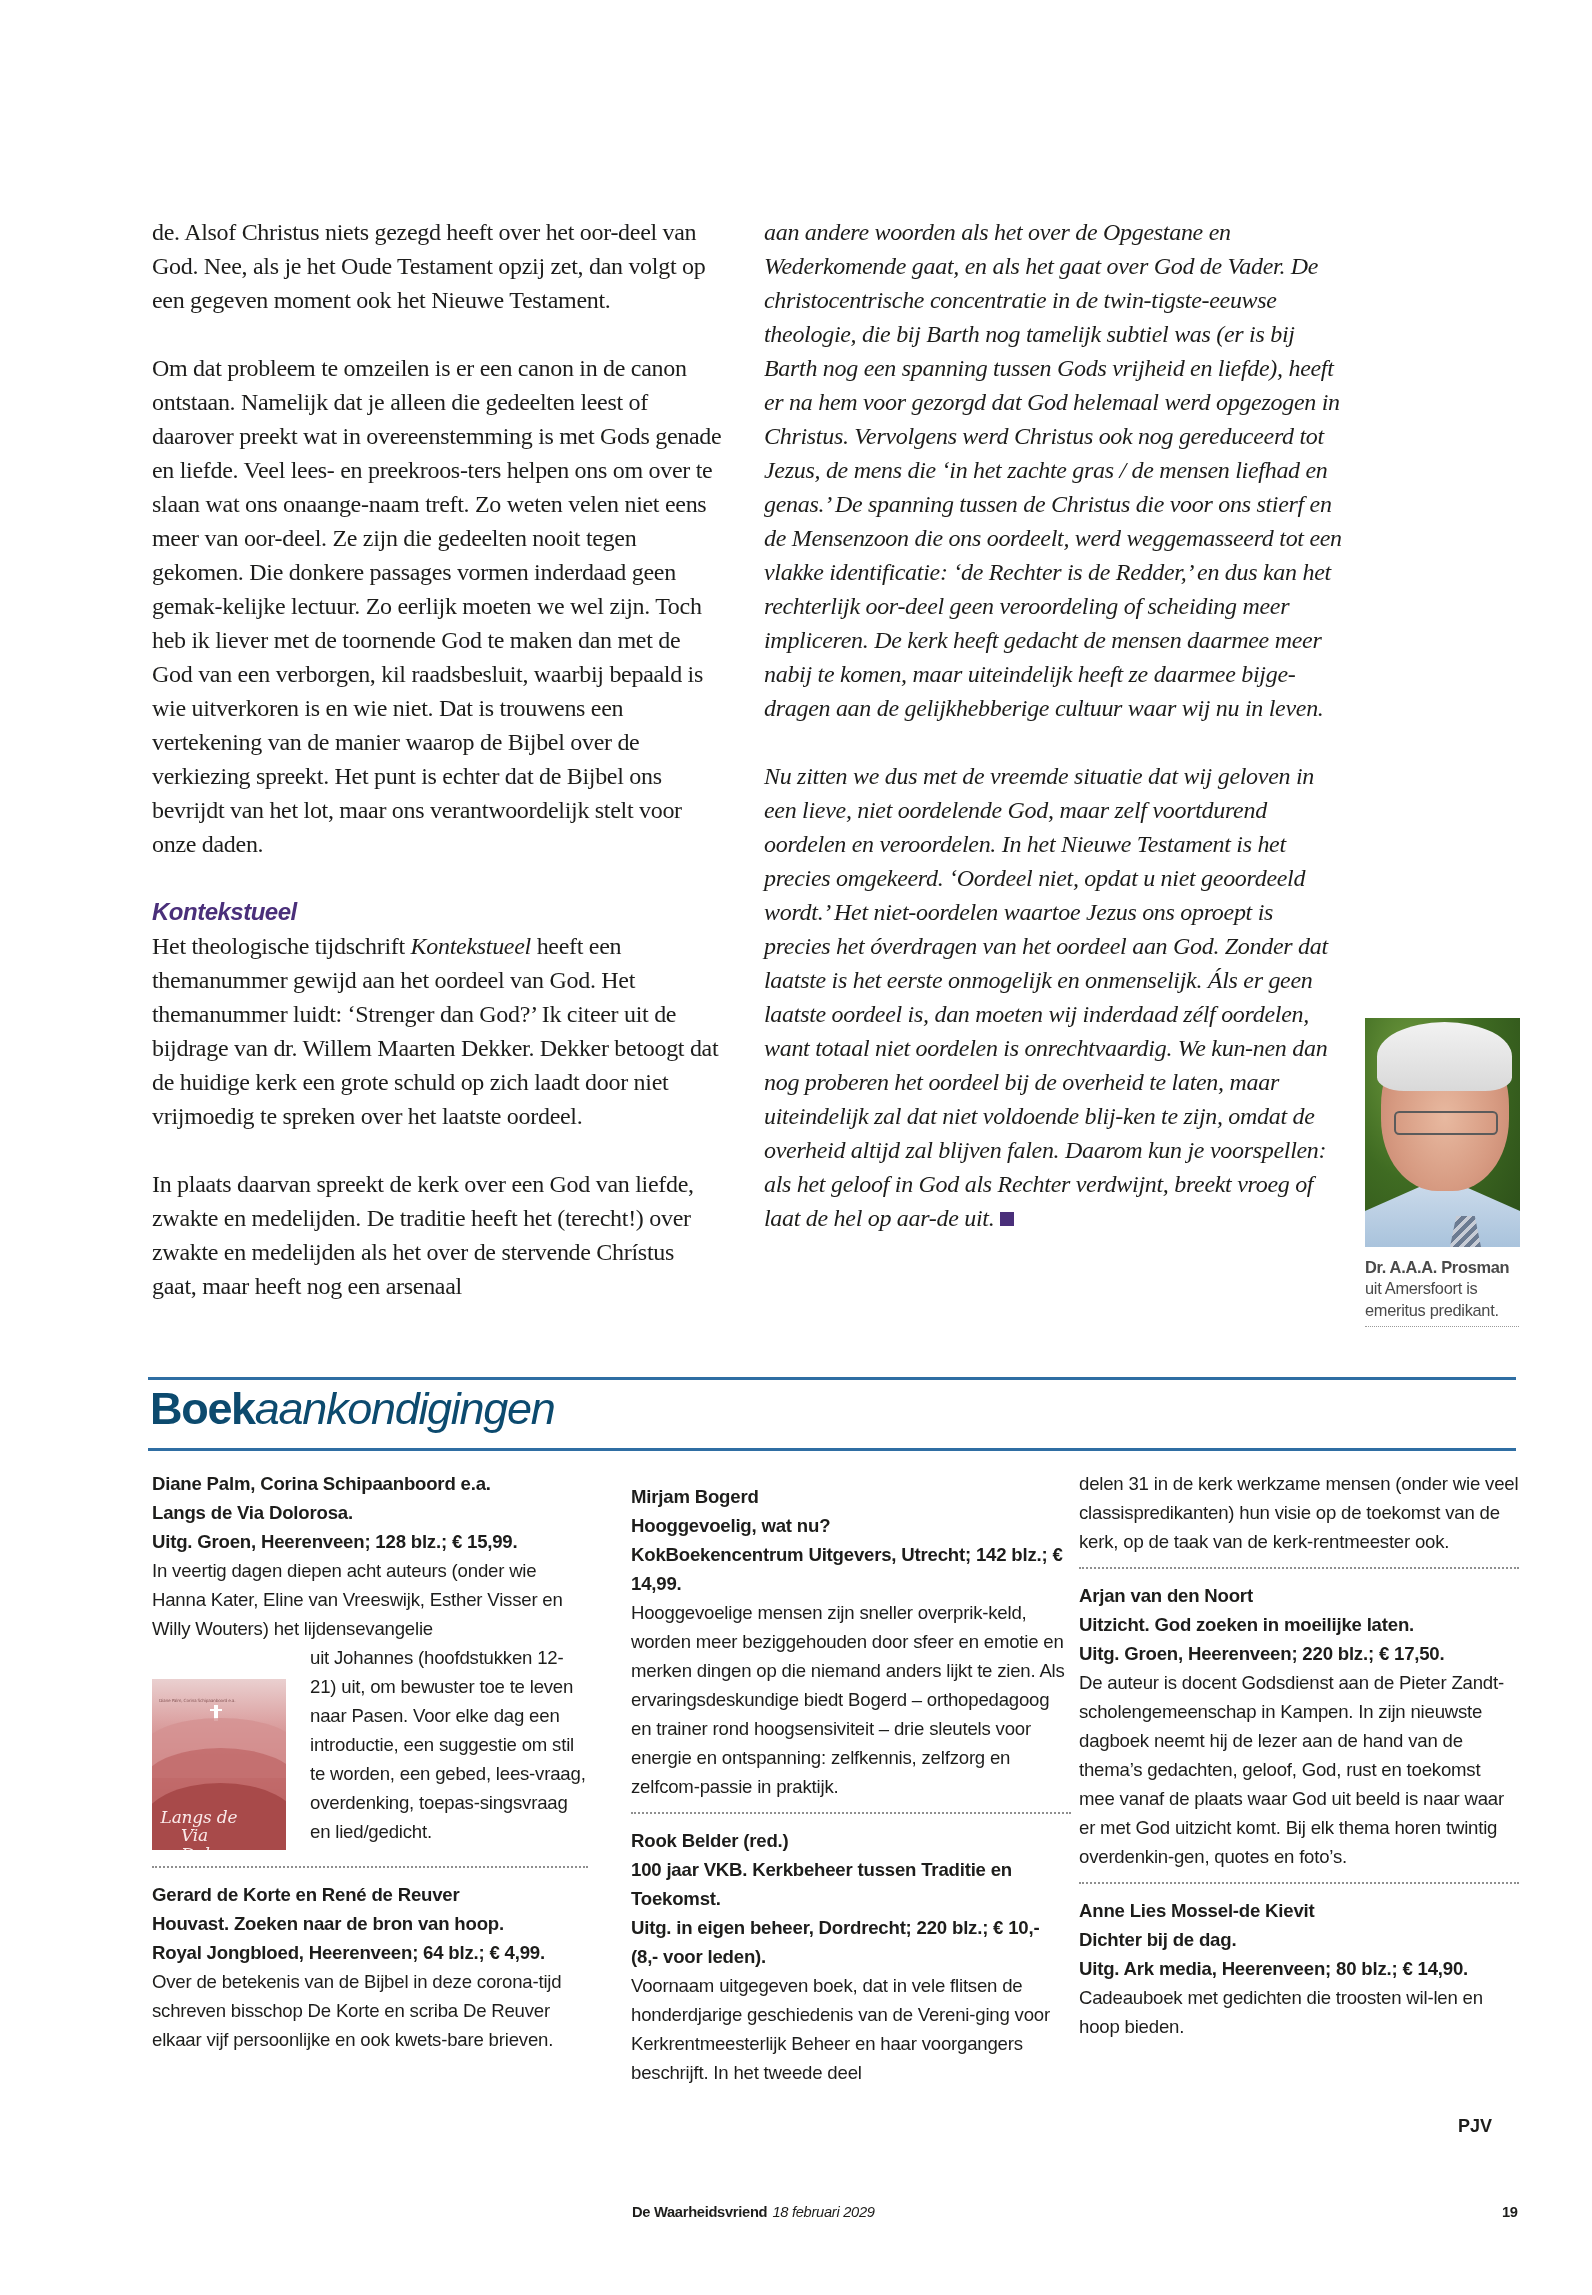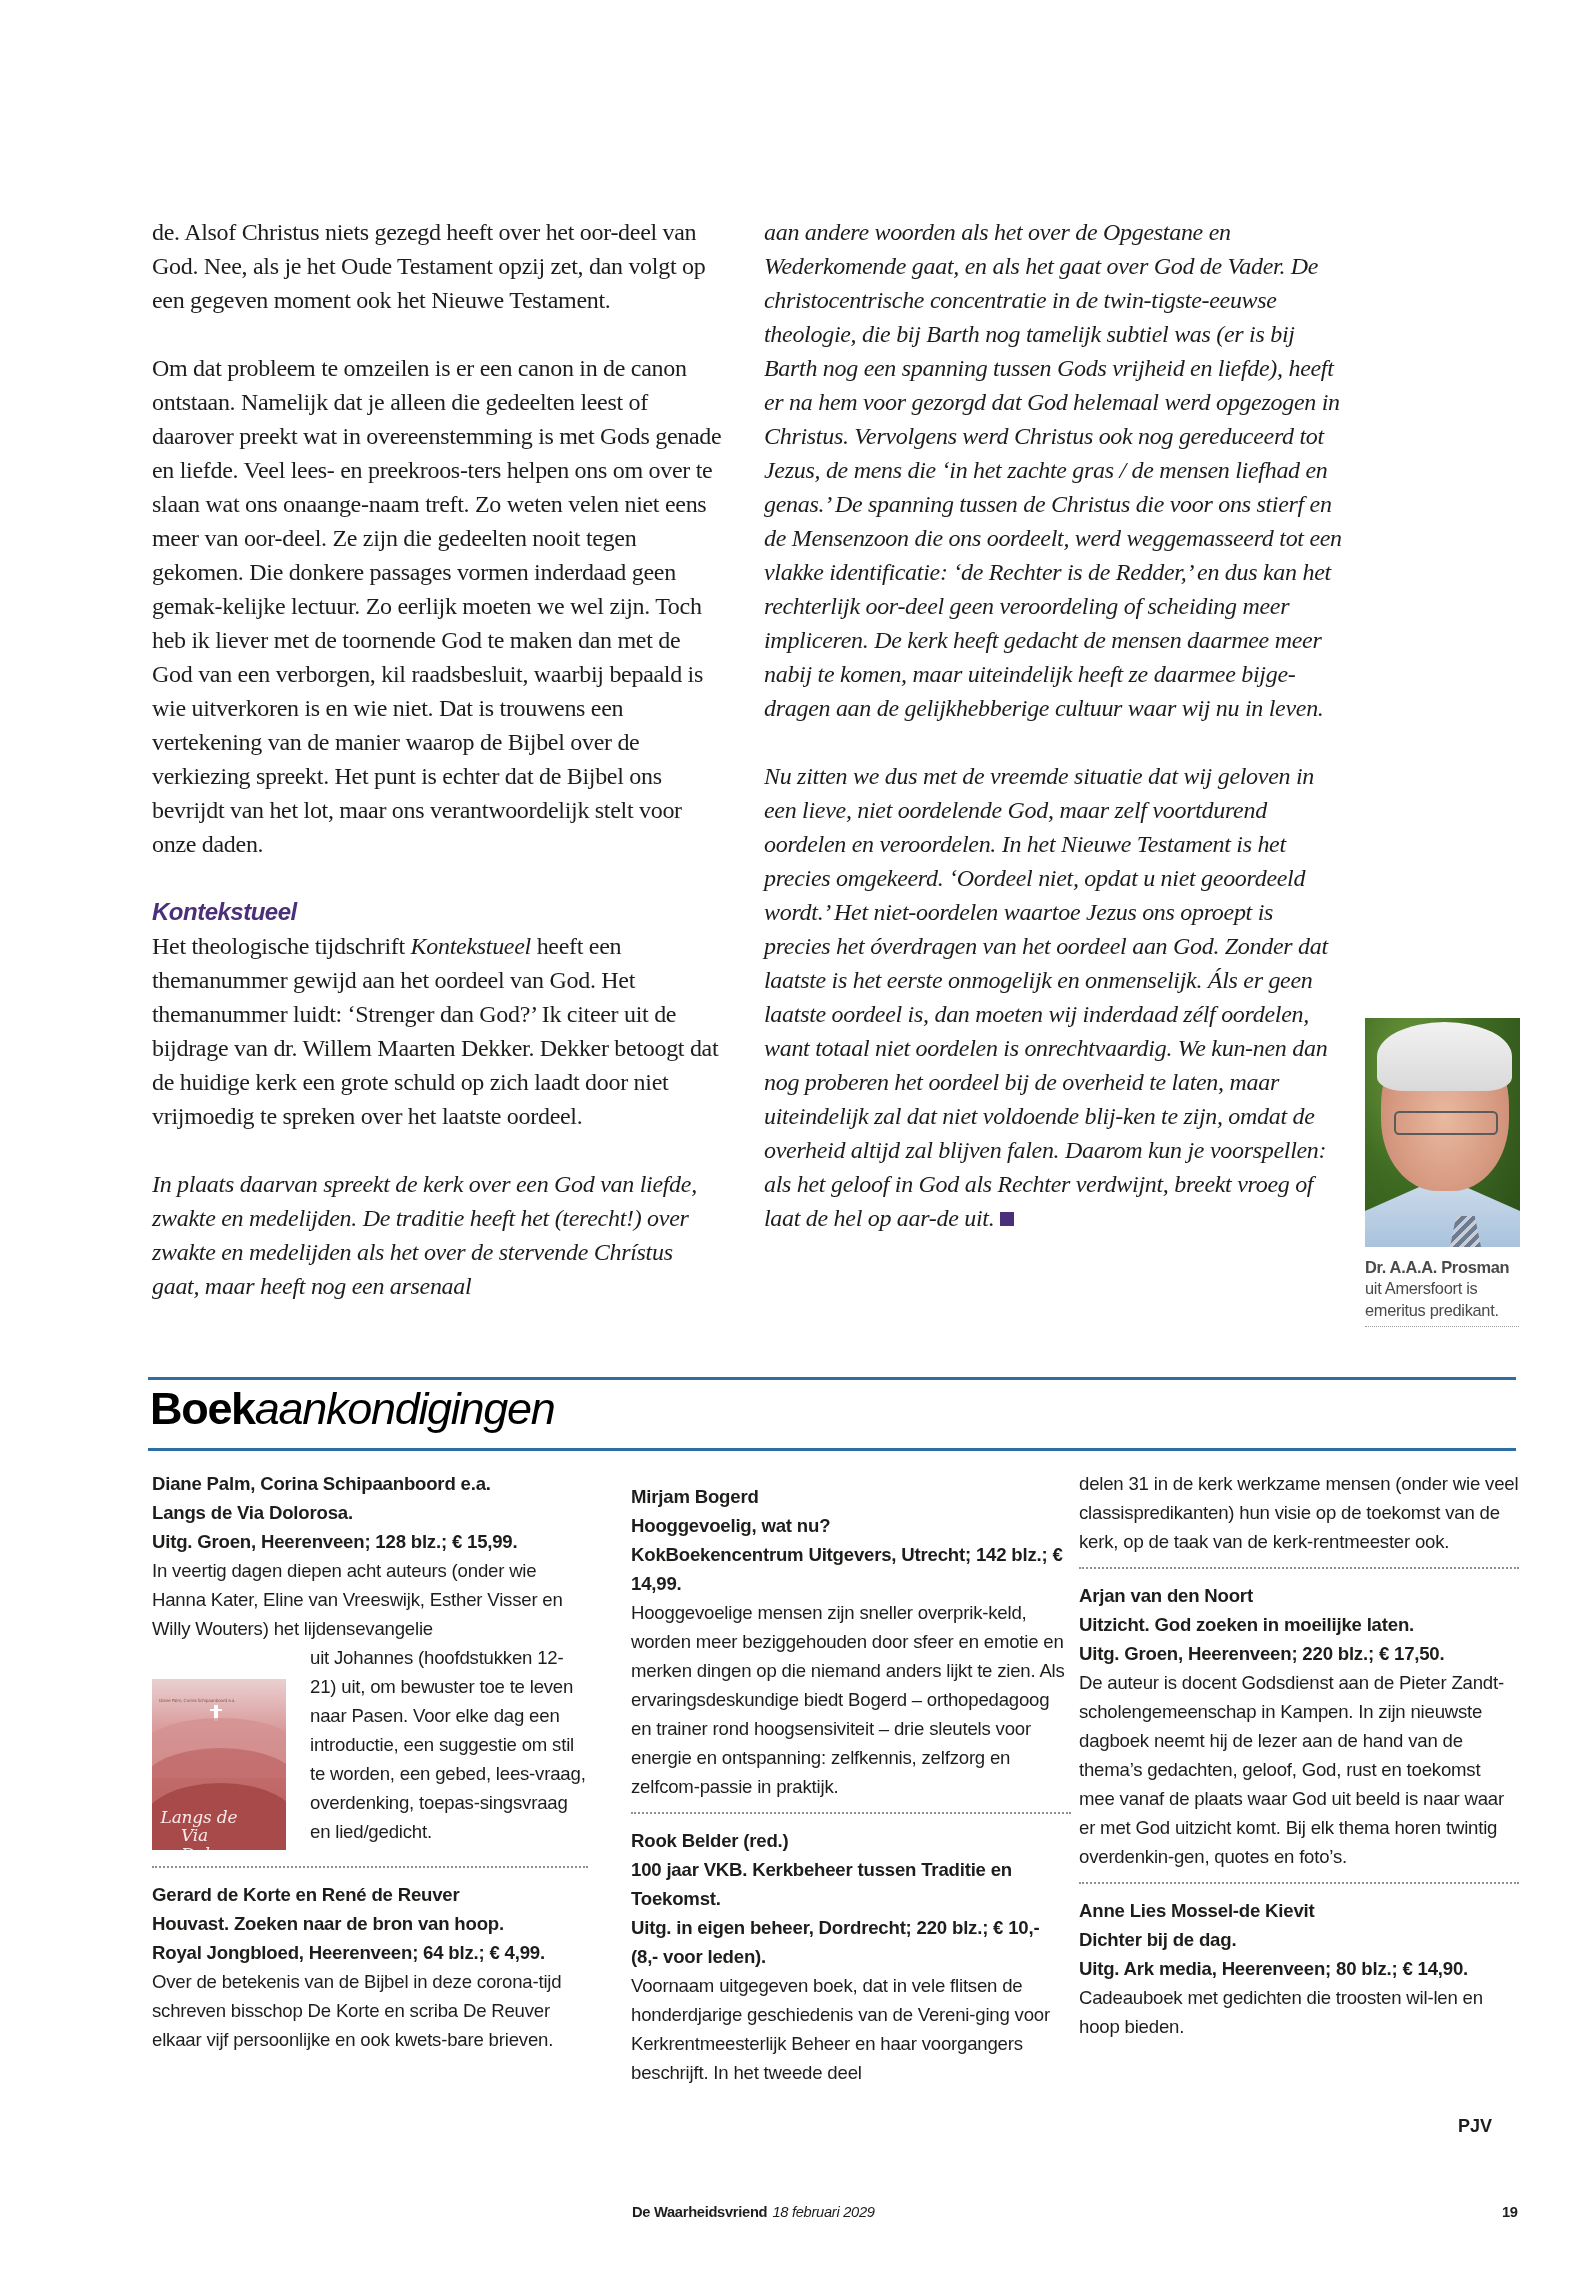--- a/index.html
+++ b/index.html
@@ -108,21 +108,21 @@
       left: 148px; width: 1368px;
       height: 2.6px;
       background: #2f6ea3;
     }
     .section-title {
       position: absolute;
       left: 150px; top: 1379px;
       font-family: "Liberation Sans", "DejaVu Sans", sans-serif;
       font-size: 45px;
       line-height: 60px;
-      color: #000000;
+      color: #0c4a6e;
       letter-spacing: -1.3px;
     }
     .section-title .bold { font-weight: bold; }
     .section-title .ital { font-style: italic; }
 
     .book-col {
       position: absolute;
       top: 1469px;
       font-family: "Liberation Sans", "DejaVu Sans", sans-serif;
       font-size: 18.6px;
@@ -204,21 +204,21 @@
     .footer-right { left: 1502px; font-weight: bold; }
   </style>
 </head>
 <body>
 
 <div class="article-col col-left">
   <p>de. Alsof Christus niets gezegd heeft over het oor-deel van God. Nee, als je het Oude Testament opzij zet, dan volgt op een gegeven moment ook het Nieuwe Testament.</p>
   <p>Om dat probleem te omzeilen is er een canon in de canon ontstaan. Namelijk dat je alleen die gedeelten leest of daarover preekt wat in overeenstemming is met Gods genade en liefde. Veel lees- en preekroos-ters helpen ons om over te slaan wat ons onaange-naam treft. Zo weten velen niet eens meer van oor-deel. Ze zijn die gedeelten nooit tegen gekomen. Die donkere passages vormen inderdaad geen gemak-kelijke lectuur. Zo eerlijk moeten we wel zijn. Toch heb ik liever met de toornende God te maken dan met de God van een verborgen, kil raadsbesluit, waarbij bepaald is wie uitverkoren is en wie niet. Dat is trouwens een vertekening van de manier waarop de Bijbel over de verkiezing spreekt. Het punt is echter dat de Bijbel ons bevrijdt van het lot, maar ons verantwoordelijk stelt voor onze daden.</p>
   <div class="subhead">Kontekstueel</div>
   <p><span>Het theologische tijdschrift </span><em>Kontekstueel</em><span> heeft een themanummer gewijd aan het oordeel van God. Het themanummer luidt: ‘Strenger dan God?’ Ik citeer uit de bijdrage van dr. Willem Maarten Dekker. Dekker betoogt dat de huidige kerk een grote schuld op zich laadt door niet vrijmoedig te spreken over het laatste oordeel.</span></p>
-  <p class="tight" style="font-style: italic;">In plaats daarvan spreekt de kerk over een God van liefde, zwakte en medelijden. De traditie heeft het (terecht!) over zwakte en medelijden als het over de stervende Chrístus gaat, maar heeft nog een arsenaal</p>
+  <p class="tight" style="">In plaats daarvan spreekt de kerk over een God van liefde, zwakte en medelijden. De traditie heeft het (terecht!) over zwakte en medelijden als het over de stervende Chrístus gaat, maar heeft nog een arsenaal</p>
 </div>
 
 <div class="article-col col-right">
   <p>aan andere woorden als het over de Opgestane en Wederkomende gaat, en als het gaat over God de Vader. De christocentrische concentratie in de twin-tigste-eeuwse theologie, die bij Barth nog tamelijk subtiel was (er is bij Barth nog een spanning tussen Gods vrijheid en liefde), heeft er na hem voor gezorgd dat God helemaal werd opgezogen in Christus. Vervolgens werd Christus ook nog gereduceerd tot Jezus, de mens die ‘in het zachte gras / de mensen liefhad en genas.’ De spanning tussen de Christus die voor ons stierf en de Mensenzoon die ons oordeelt, werd weggemasseerd tot een vlakke identificatie: ‘de Rechter is de Redder,’ en dus kan het rechterlijk oor-deel geen veroordeling of scheiding meer impliceren. De kerk heeft gedacht de mensen daarmee meer nabij te komen, maar uiteindelijk heeft ze daarmee bijge-dragen aan de gelijkhebberige cultuur waar wij nu in leven.</p>
   <p class="tight"><span>Nu zitten we dus met de vreemde situatie dat wij geloven in een lieve, niet oordelende God, maar zelf voortdurend oordelen en veroordelen. In het Nieuwe Testament is het precies omgekeerd. ‘Oordeel niet, opdat u niet geoordeeld wordt.’ Het niet-oordelen waartoe Jezus ons oproept is precies het óverdragen van het oordeel aan God. Zonder dat laatste is het eerste onmogelijk en onmenselijk. Áls er geen laatste oordeel is, dan moeten wij inderdaad zélf oordelen, want totaal niet oordelen is onrechtvaardig. We kun-nen dan nog proberen het oordeel bij de overheid te laten, maar uiteindelijk zal dat niet voldoende blij-ken te zijn, omdat de overheid altijd zal blijven falen. Daarom kun je voorspellen: als het geloof in God als Rechter verdwijnt, breekt vroeg of laat de hel op aar-de uit.</span><span class="end-mark"></span></p>
 </div>
 
 <div class="author-box">
   <div class="author-photo">
     <div class="shirt"></div>

